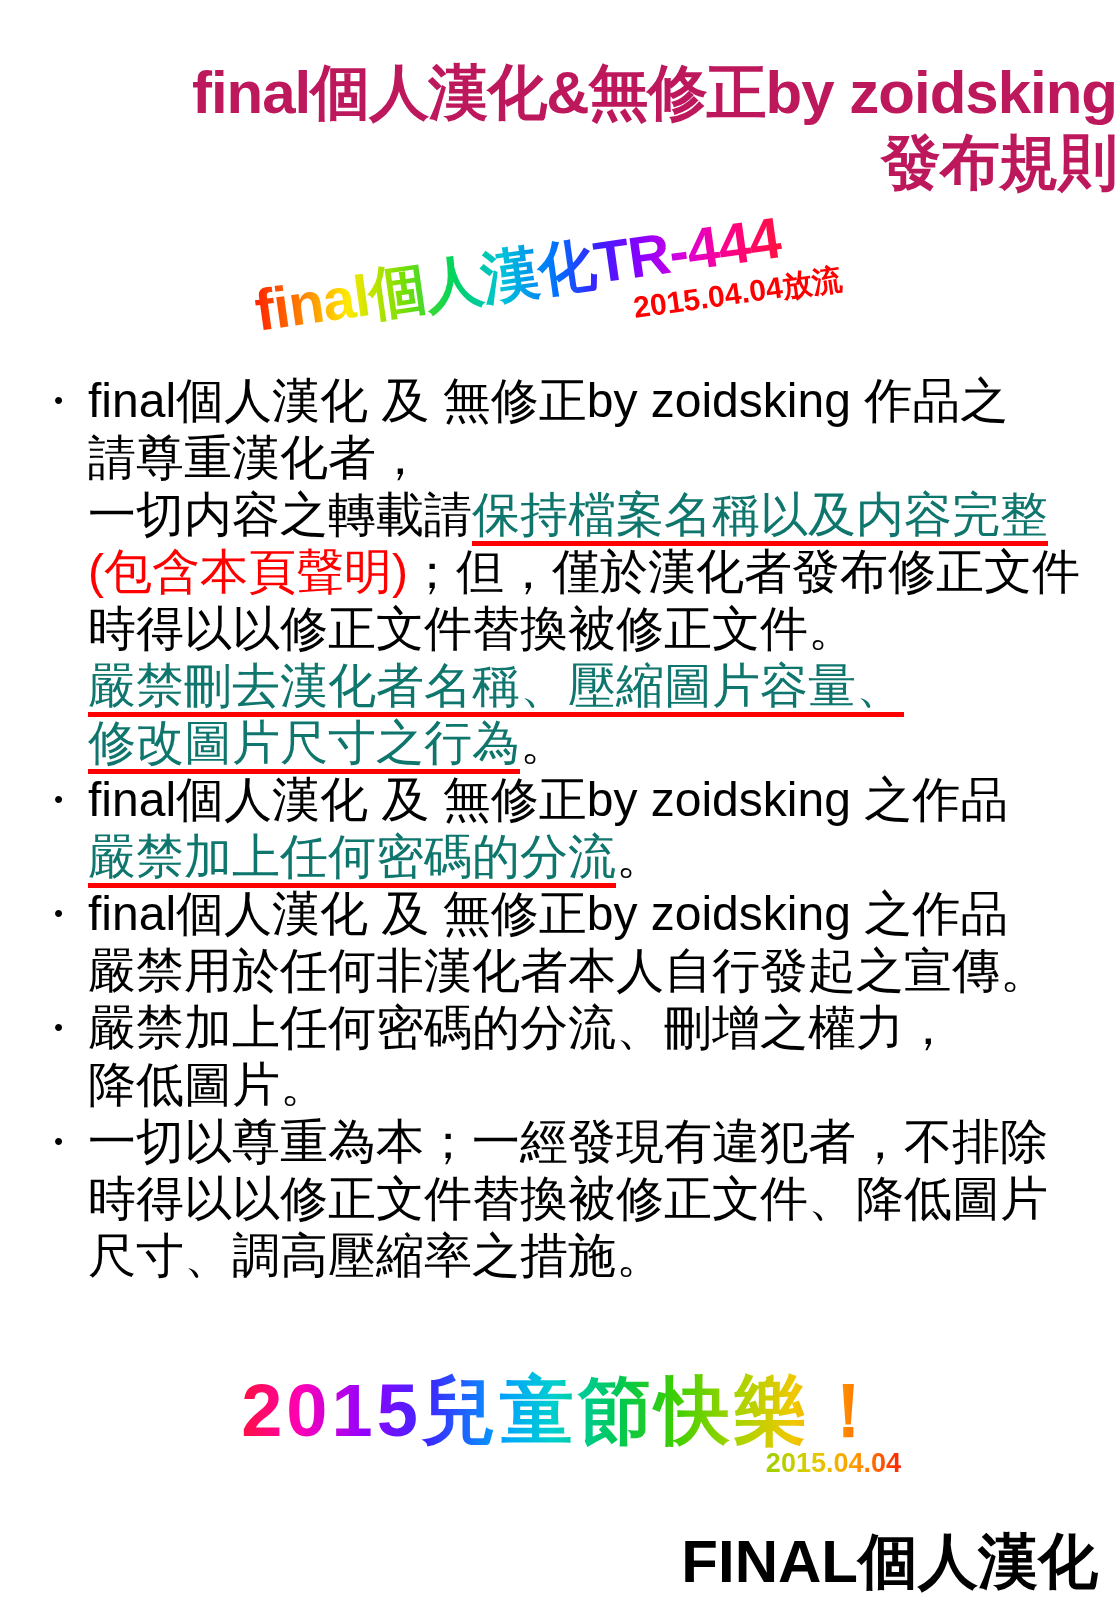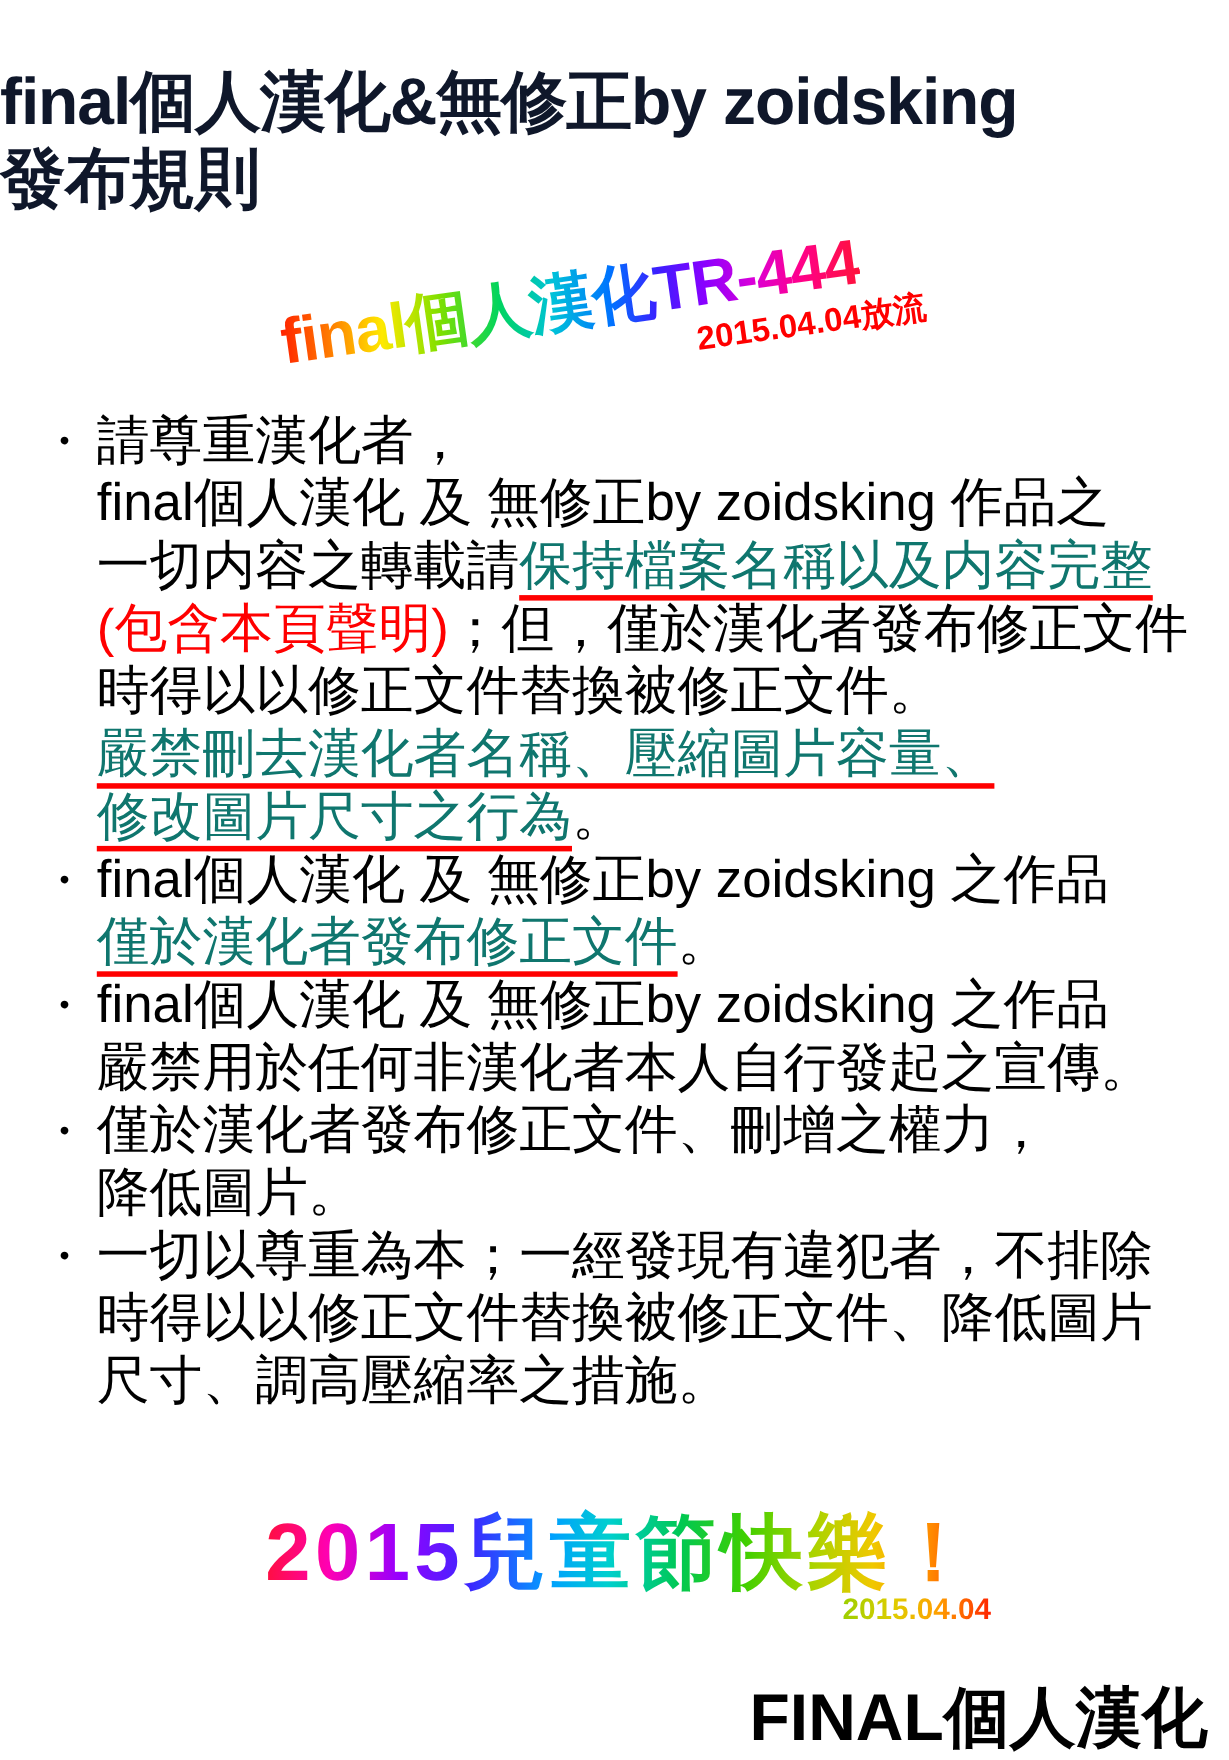--- a/index.html
+++ b/index.html
@@ -4,22 +4,22 @@
 <style>
   html, body { margin:0; padding:0; }
   body {
     width:1117px; height:1600px; position:relative;
     background:#ffffff; overflow:hidden;
     font-family:"Liberation Sans", sans-serif;
     color:#000;
   }
   .title {
     position:absolute; top:58px; left:0; width:1117px;
-    text-align:left; font-size:60px; line-height:70px;
-    font-weight:700; letter-spacing:-1px; color:#0f172a;
+    text-align:right; font-size:60px; line-height:70px;
+    font-weight:700; letter-spacing:-1px; color:#be185d;
   }
   .stamp {
     position:absolute; left:255px; top:232px; width:585px;
     transform:rotate(-8deg); transform-origin:50% 50%;
   }
   .stamp-main {
     display:inline-block; white-space:nowrap;
     font-size:58px; font-weight:700; letter-spacing:-1px;
     background:linear-gradient(97deg,#ff1900 0%,#ff7a00 9%,#ffe900 18%,#7ddf00 28%,#00d45f 38%,#00c2d9 47%,#0072ff 57%,#3c1eff 65%,#8a00ff 73%,#d900d9 81%,#ff008c 89%,#ff1435 100%);
     -webkit-background-clip:text; background-clip:text;
@@ -80,41 +80,41 @@
 </div>
 
 <div class="stamp">
   <div class="stamp-main">final個人漢化TR-444</div>
   <div class="stamp-sub">2015.04.04放流</div>
 </div>
 
 <div class="rules">
     <div class="rule-item">
       <span class="bullet">•</span>
+      <div class="rule-line"><span class="seg-black">final個人漢化 及 無修正by zoidsking 作品之</span></div>
       <div class="rule-line"><span class="seg-black">請尊重漢化者，</span></div>
-      <div class="rule-line"><span class="seg-black">final個人漢化 及 無修正by zoidsking 作品之</span></div>
       <div class="rule-line"><span class="seg-black">一切内容之轉載請</span><span class="seg-red-underline">保持檔案名稱以及内容完整</span></div>
       <div class="rule-line"><span class="seg-red">(包含本頁聲明)</span><span class="seg-black">；但，僅於漢化者發布修正文件</span></div>
       <div class="rule-line"><span class="seg-black">時得以以修正文件替換被修正文件。</span></div>
       <div class="rule-line"><span class="seg-red-underline">嚴禁刪去漢化者名稱、壓縮圖片容量、</span></div>
       <div class="rule-line"><span class="seg-red-underline">修改圖片尺寸之行為</span><span class="seg-black">。</span></div>
     </div>
     <div class="rule-item">
       <span class="bullet">•</span>
       <div class="rule-line"><span class="seg-black">final個人漢化 及 無修正by zoidsking 之作品</span></div>
-      <div class="rule-line"><span class="seg-red-underline">僅於漢化者發布修正文件</span><span class="seg-black">。</span></div>
+      <div class="rule-line"><span class="seg-red-underline">嚴禁加上任何密碼的分流</span><span class="seg-black">。</span></div>
     </div>
     <div class="rule-item">
       <span class="bullet">•</span>
       <div class="rule-line"><span class="seg-black">final個人漢化 及 無修正by zoidsking 之作品</span></div>
       <div class="rule-line"><span class="seg-black">嚴禁用於任何非漢化者本人自行發起之宣傳。</span></div>
     </div>
     <div class="rule-item">
       <span class="bullet">•</span>
-      <div class="rule-line"><span class="seg-black">僅於漢化者發布修正文件、刪增之權力，</span></div>
+      <div class="rule-line"><span class="seg-black">嚴禁加上任何密碼的分流、刪增之權力，</span></div>
       <div class="rule-line"><span class="seg-black">降低圖片。</span></div>
     </div>
     <div class="rule-item">
       <span class="bullet">•</span>
       <div class="rule-line"><span class="seg-black">一切以尊重為本；一經發現有違犯者，不排除</span></div>
       <div class="rule-line"><span class="seg-black">時得以以修正文件替換被修正文件、降低圖片</span></div>
       <div class="rule-line"><span class="seg-black">尺寸、調高壓縮率之措施。</span></div>
     </div>
   </div>
 

